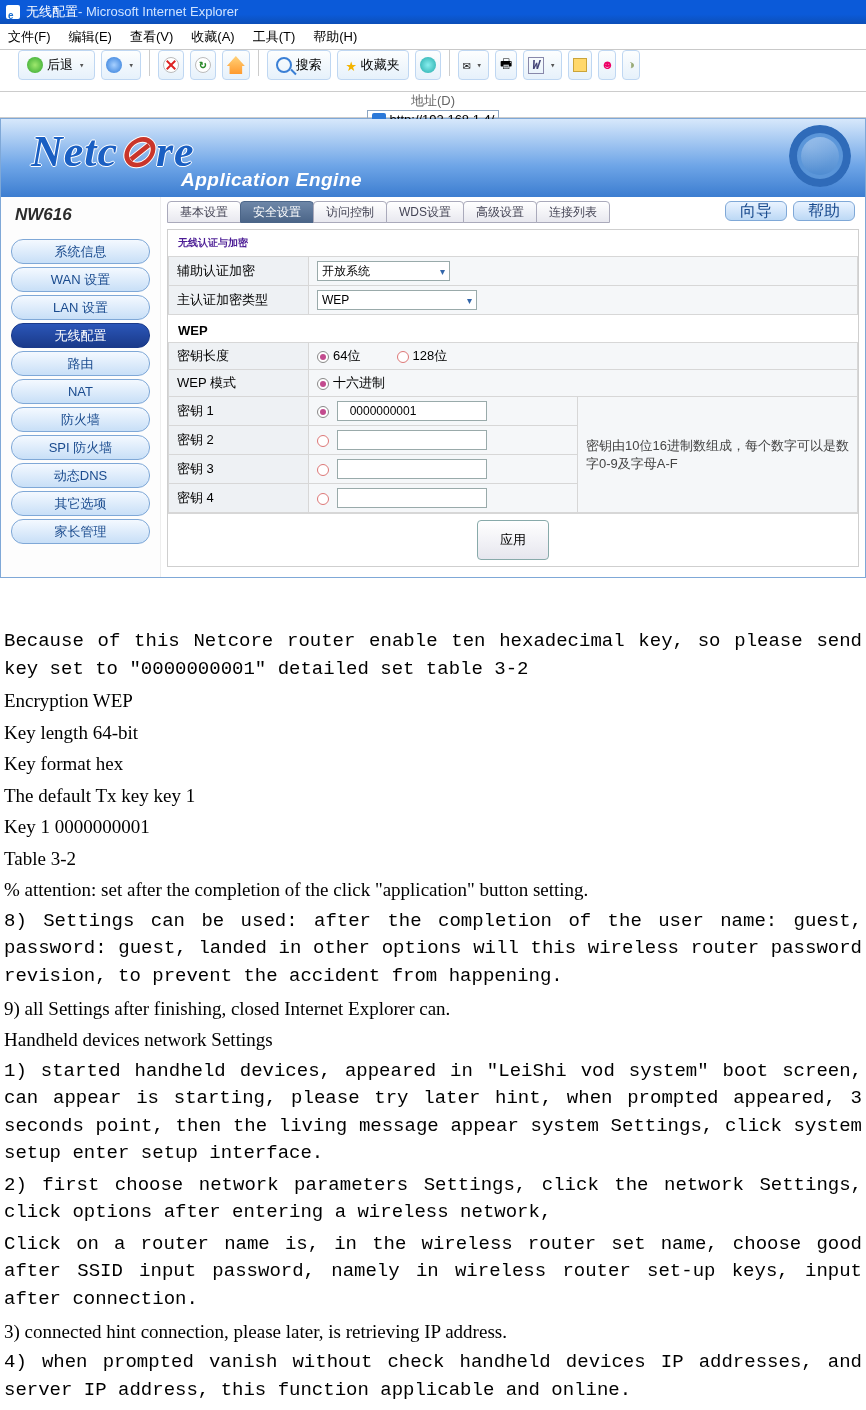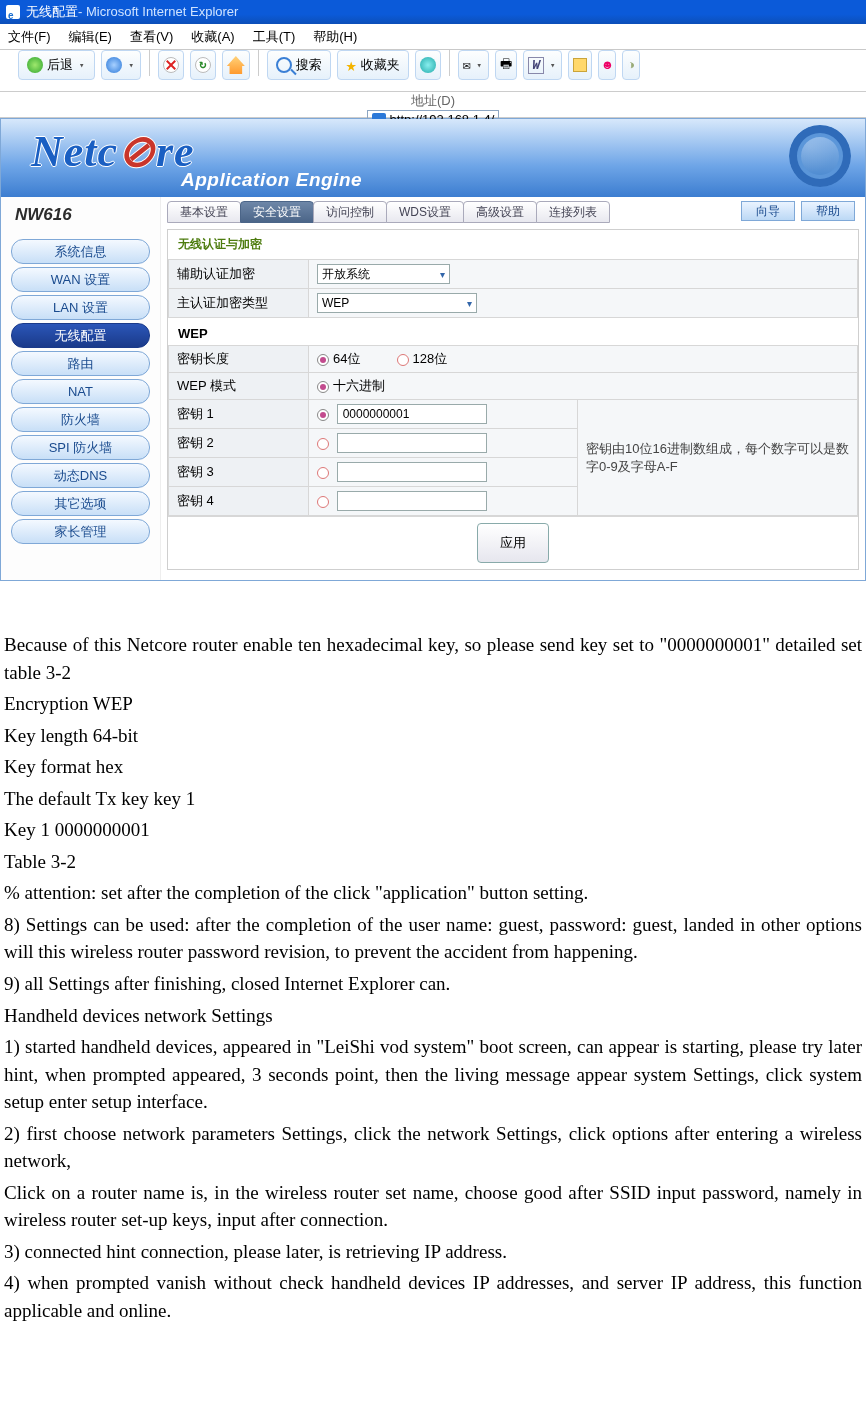--- a/index.html
+++ b/index.html
@@ -45,41 +45,41 @@
   .r-body{ display:flex; background:#fff;}
   .r-side{ width:160px; padding:8px 10px; background:#fdfdfd; border-right:1px solid #eee;}
   .r-side h3{ font-size:17px; font-weight:bold; font-style:italic; color:#2c2c2c; margin-bottom:14px; padding-left:4px;}
   .s-btn{ display:block; width:100%; height:25px; line-height:23px; text-align:center; border:1px solid #7fa8d7; border-radius:12px; margin-bottom:3px; font-size:13px; background:linear-gradient(#f4f9ff,#c8dff7); color:#1a4b8e; cursor:pointer;}
   .s-btn.active{ background:linear-gradient(#2b56b8,#1a3a8a); color:#fff; border-color:#1a3a8a;}
   .r-main{ flex:1; padding:4px 6px 10px 6px; background:#fff;}
   .tabs{ display:flex; height:28px; gap:0;}
   .tab{ border:1px solid #aab; background:linear-gradient(#fff,#e8e8ef); height:22px; line-height:20px; padding:0 12px; font-size:12px; border-radius:4px 4px 0 0; margin-right:-1px; cursor:pointer; color:#445;}
   .tab.sel{ background:linear-gradient(#6e87a8,#4b6588); color:#fff; border-color:#4b6588;}
   .tab-right{ margin-left:auto; display:flex; gap:6px; padding-right:4px;}
-  .pill{ height:20px; border:1px solid #7fa8d7; border-radius:0; background:linear-gradient(#eaf3ff,#bcd8f5); font-size:12px; padding:0 14px; color:#1a4b8e; cursor:pointer; line-height:18px;}
+  .pill{ height:20px; border:1px solid #7fa8d7; border-radius:6px; background:linear-gradient(#eaf3ff,#bcd8f5); font-size:16px; padding:0 14px; color:#1a4b8e; cursor:pointer; line-height:18px;}
   .panel{ border:1px solid #cfcfcf;}
-  .panel-title{ background:#fff; padding:6px 10px; font-weight:bold; font-size:12px; color:#4d7c0f;}
+  .panel-title{ background:#fff; padding:6px 10px; font-weight:bold; font-size:10px; color:#4c1d95;}
   .grid{ width:100%; border-collapse:collapse;}
   .grid td, .grid th{ border:1px solid #d7d7d7; padding:4px 8px; font-size:13px; text-align:left; background:#f5f7f9;}
   .grid td.lab{ width:140px; background:#eef1f4;}
   .sel-input{ height:20px; border:1px solid #9aa; background:#fff; font-size:12px; padding:0 4px; display:inline-flex; align-items:center; gap:70px;}
   .sel-input .arrow{ color:#36a; font-size:10px;}
   .sel-input.long{ width:160px; justify-content:space-between;}
   .sect-title{ padding:8px 10px 4px; font-weight:bold;}
   .radio{ width:12px;height:12px;border:1px solid #888;border-radius:50%; display:inline-block; vertical-align:middle; margin-right:4px; background:#fff;}
   .radio.pink{ border-color:#d77;}
   .radio.on::after{content:"";display:block;width:6px;height:6px;margin:2px;border-radius:50%;background:#c24b8e;}
-  .txt{ height:20px; border:1px solid #9aa; padding:0 5px; font-size:12px; width:150px; background:#fff;}
+  .txt{ height:20px; border:1px solid #9aa; padding:0 12px; font-size:12px; width:150px; background:#fff;}
   .hint-cell{ font-size:13px; text-align:center; color:#444; background:#f5f7f9; padding:0 10px; width:280px;}
   .apply-row{ border-top:1px solid #d7d7d7; padding:6px 0; text-align:center;}
   .apply-btn{ border:1px solid #8aa; background:linear-gradient(#fff,#e6e6ee); padding:10px 22px; font-size:13px; cursor:pointer; border-radius:4px;}
   
   .doc{ padding:50px 4px 10px 4px; font-family:"Times New Roman", serif; font-size:19px; line-height:1.45; color:#000; }
   .doc p{ margin-bottom:4px; }
-  .doc .just{ text-align:justify; }
+  .doc .just{ text-align:justify;font-family:Liberation Mono, monospace; }
 </style>
 </head>
 <body>
 
 <div class="ie-window">
   <div class="ie-titlebar">
     <span class="pg-icon"></span>
     <span>无线配置</span>
     <span class="ie-title-app"> - Microsoft Internet Explorer</span>
   </div>

